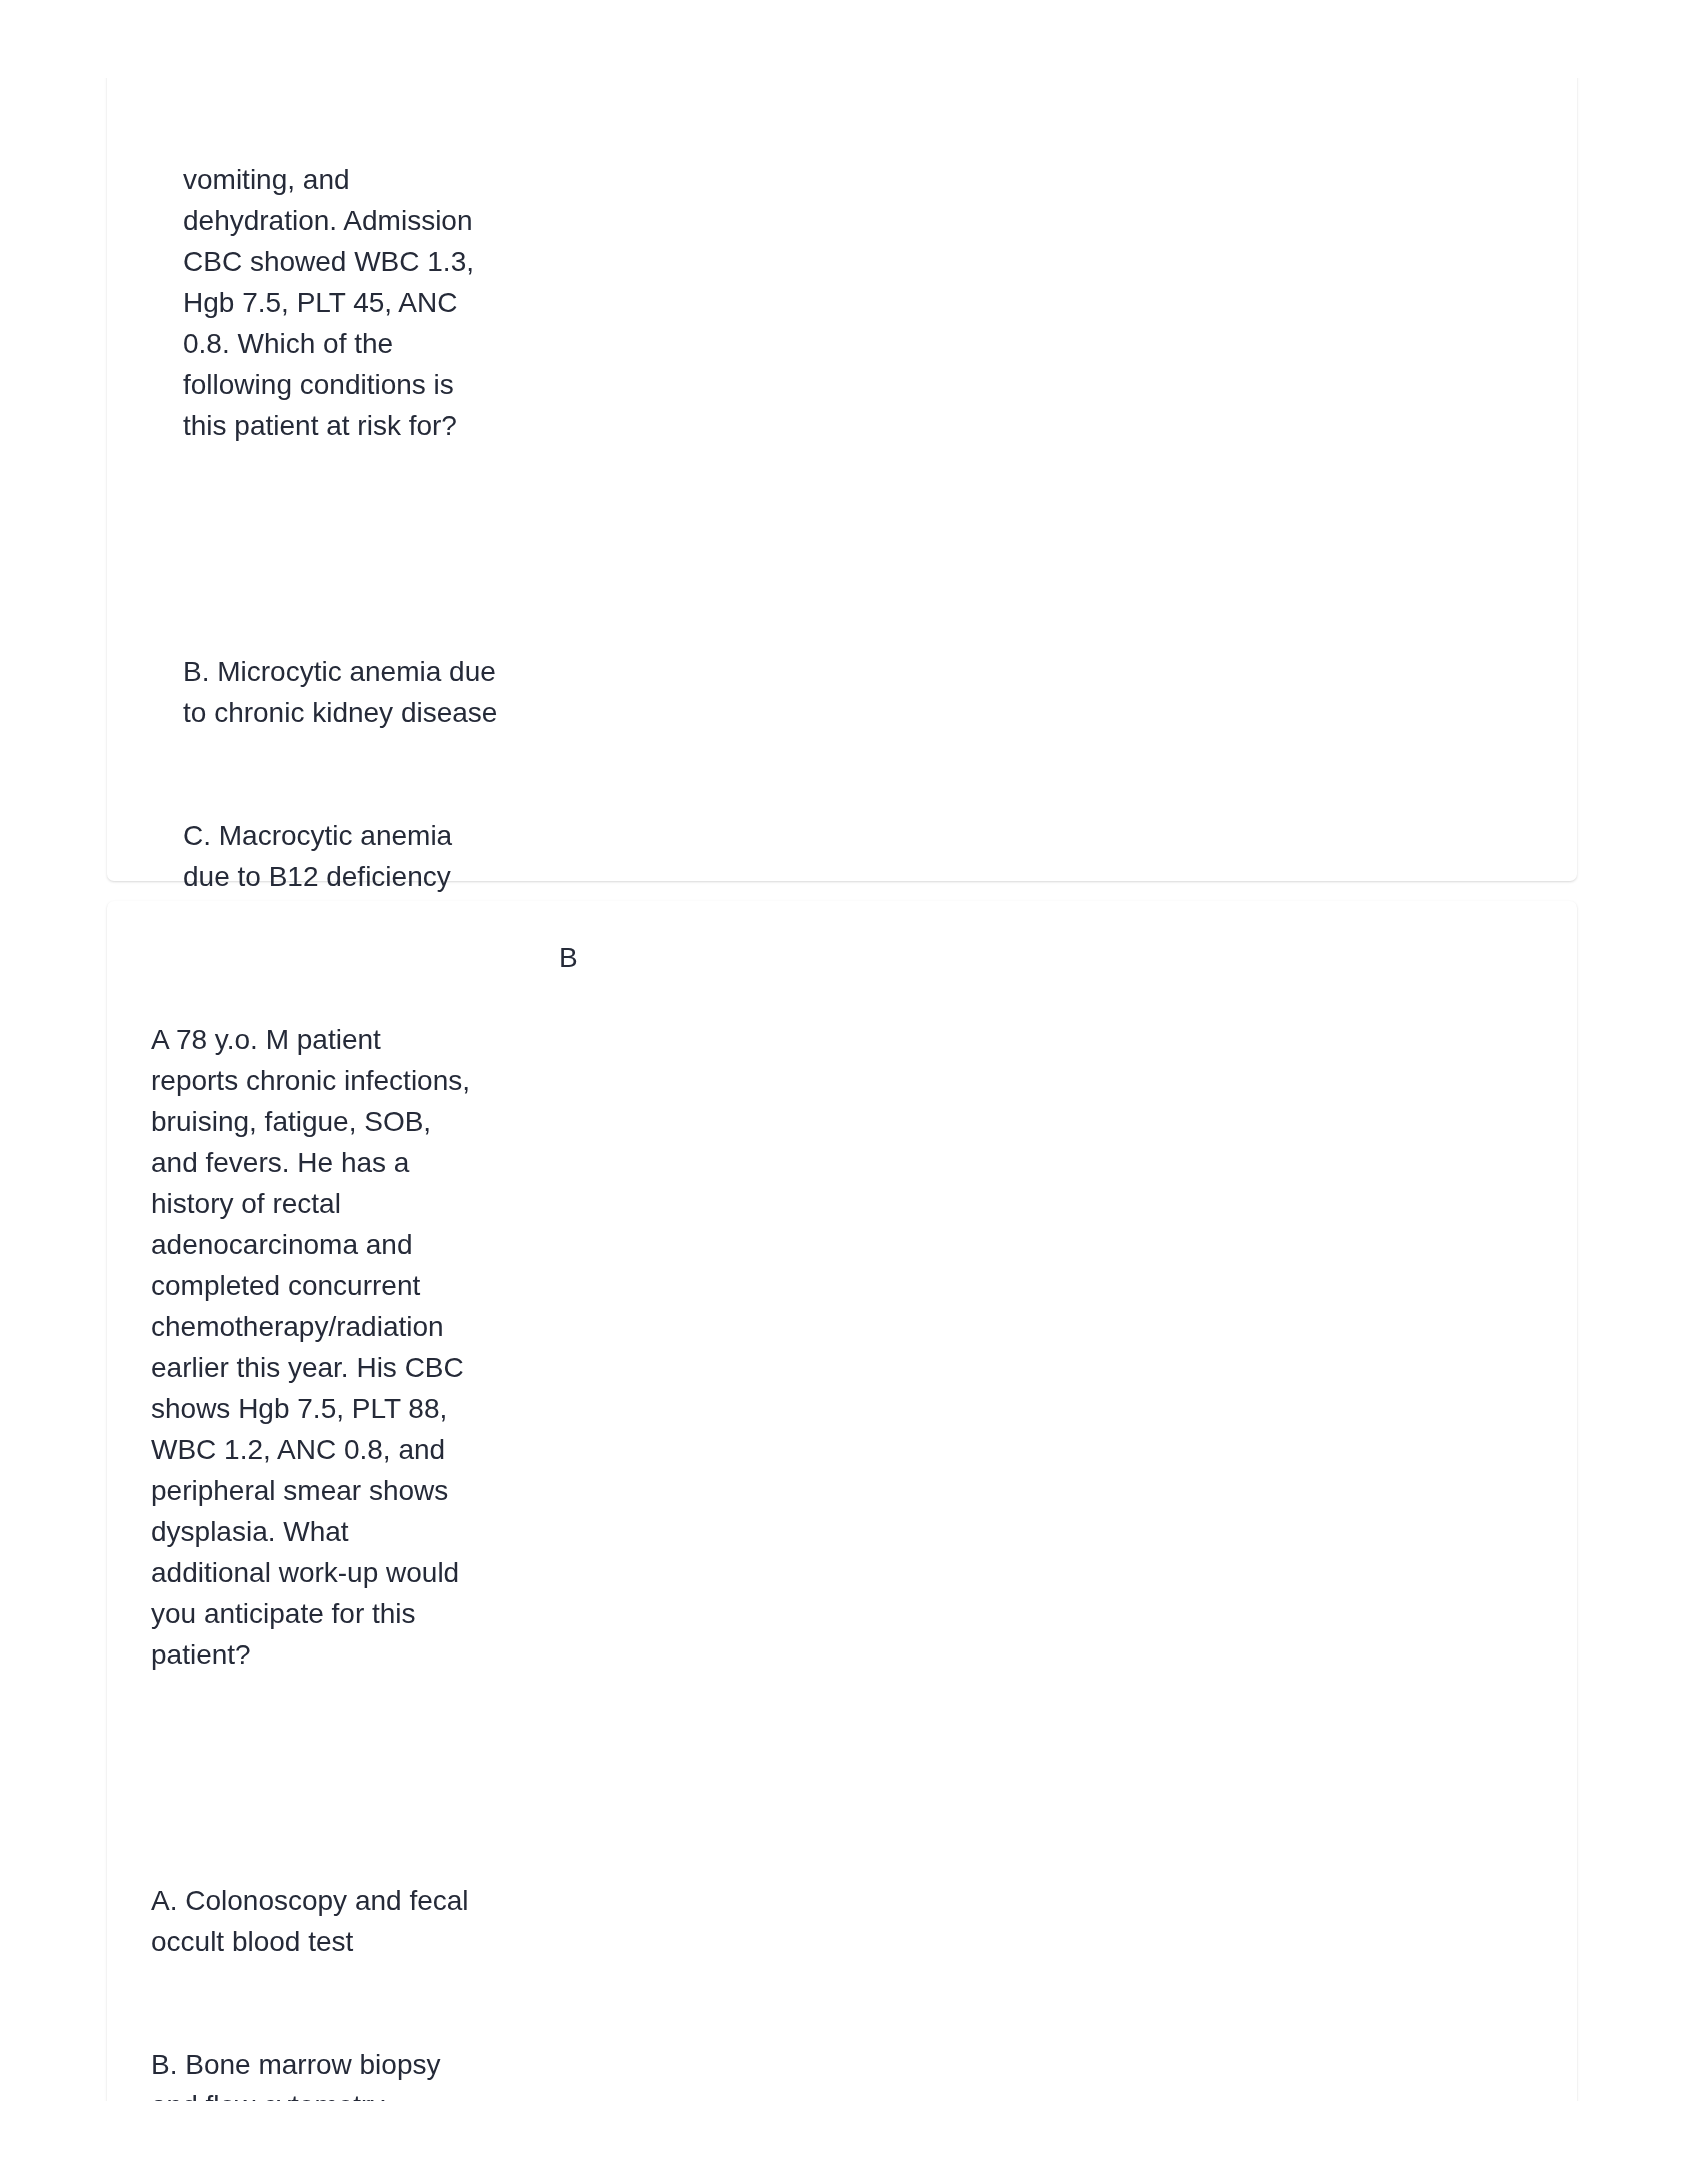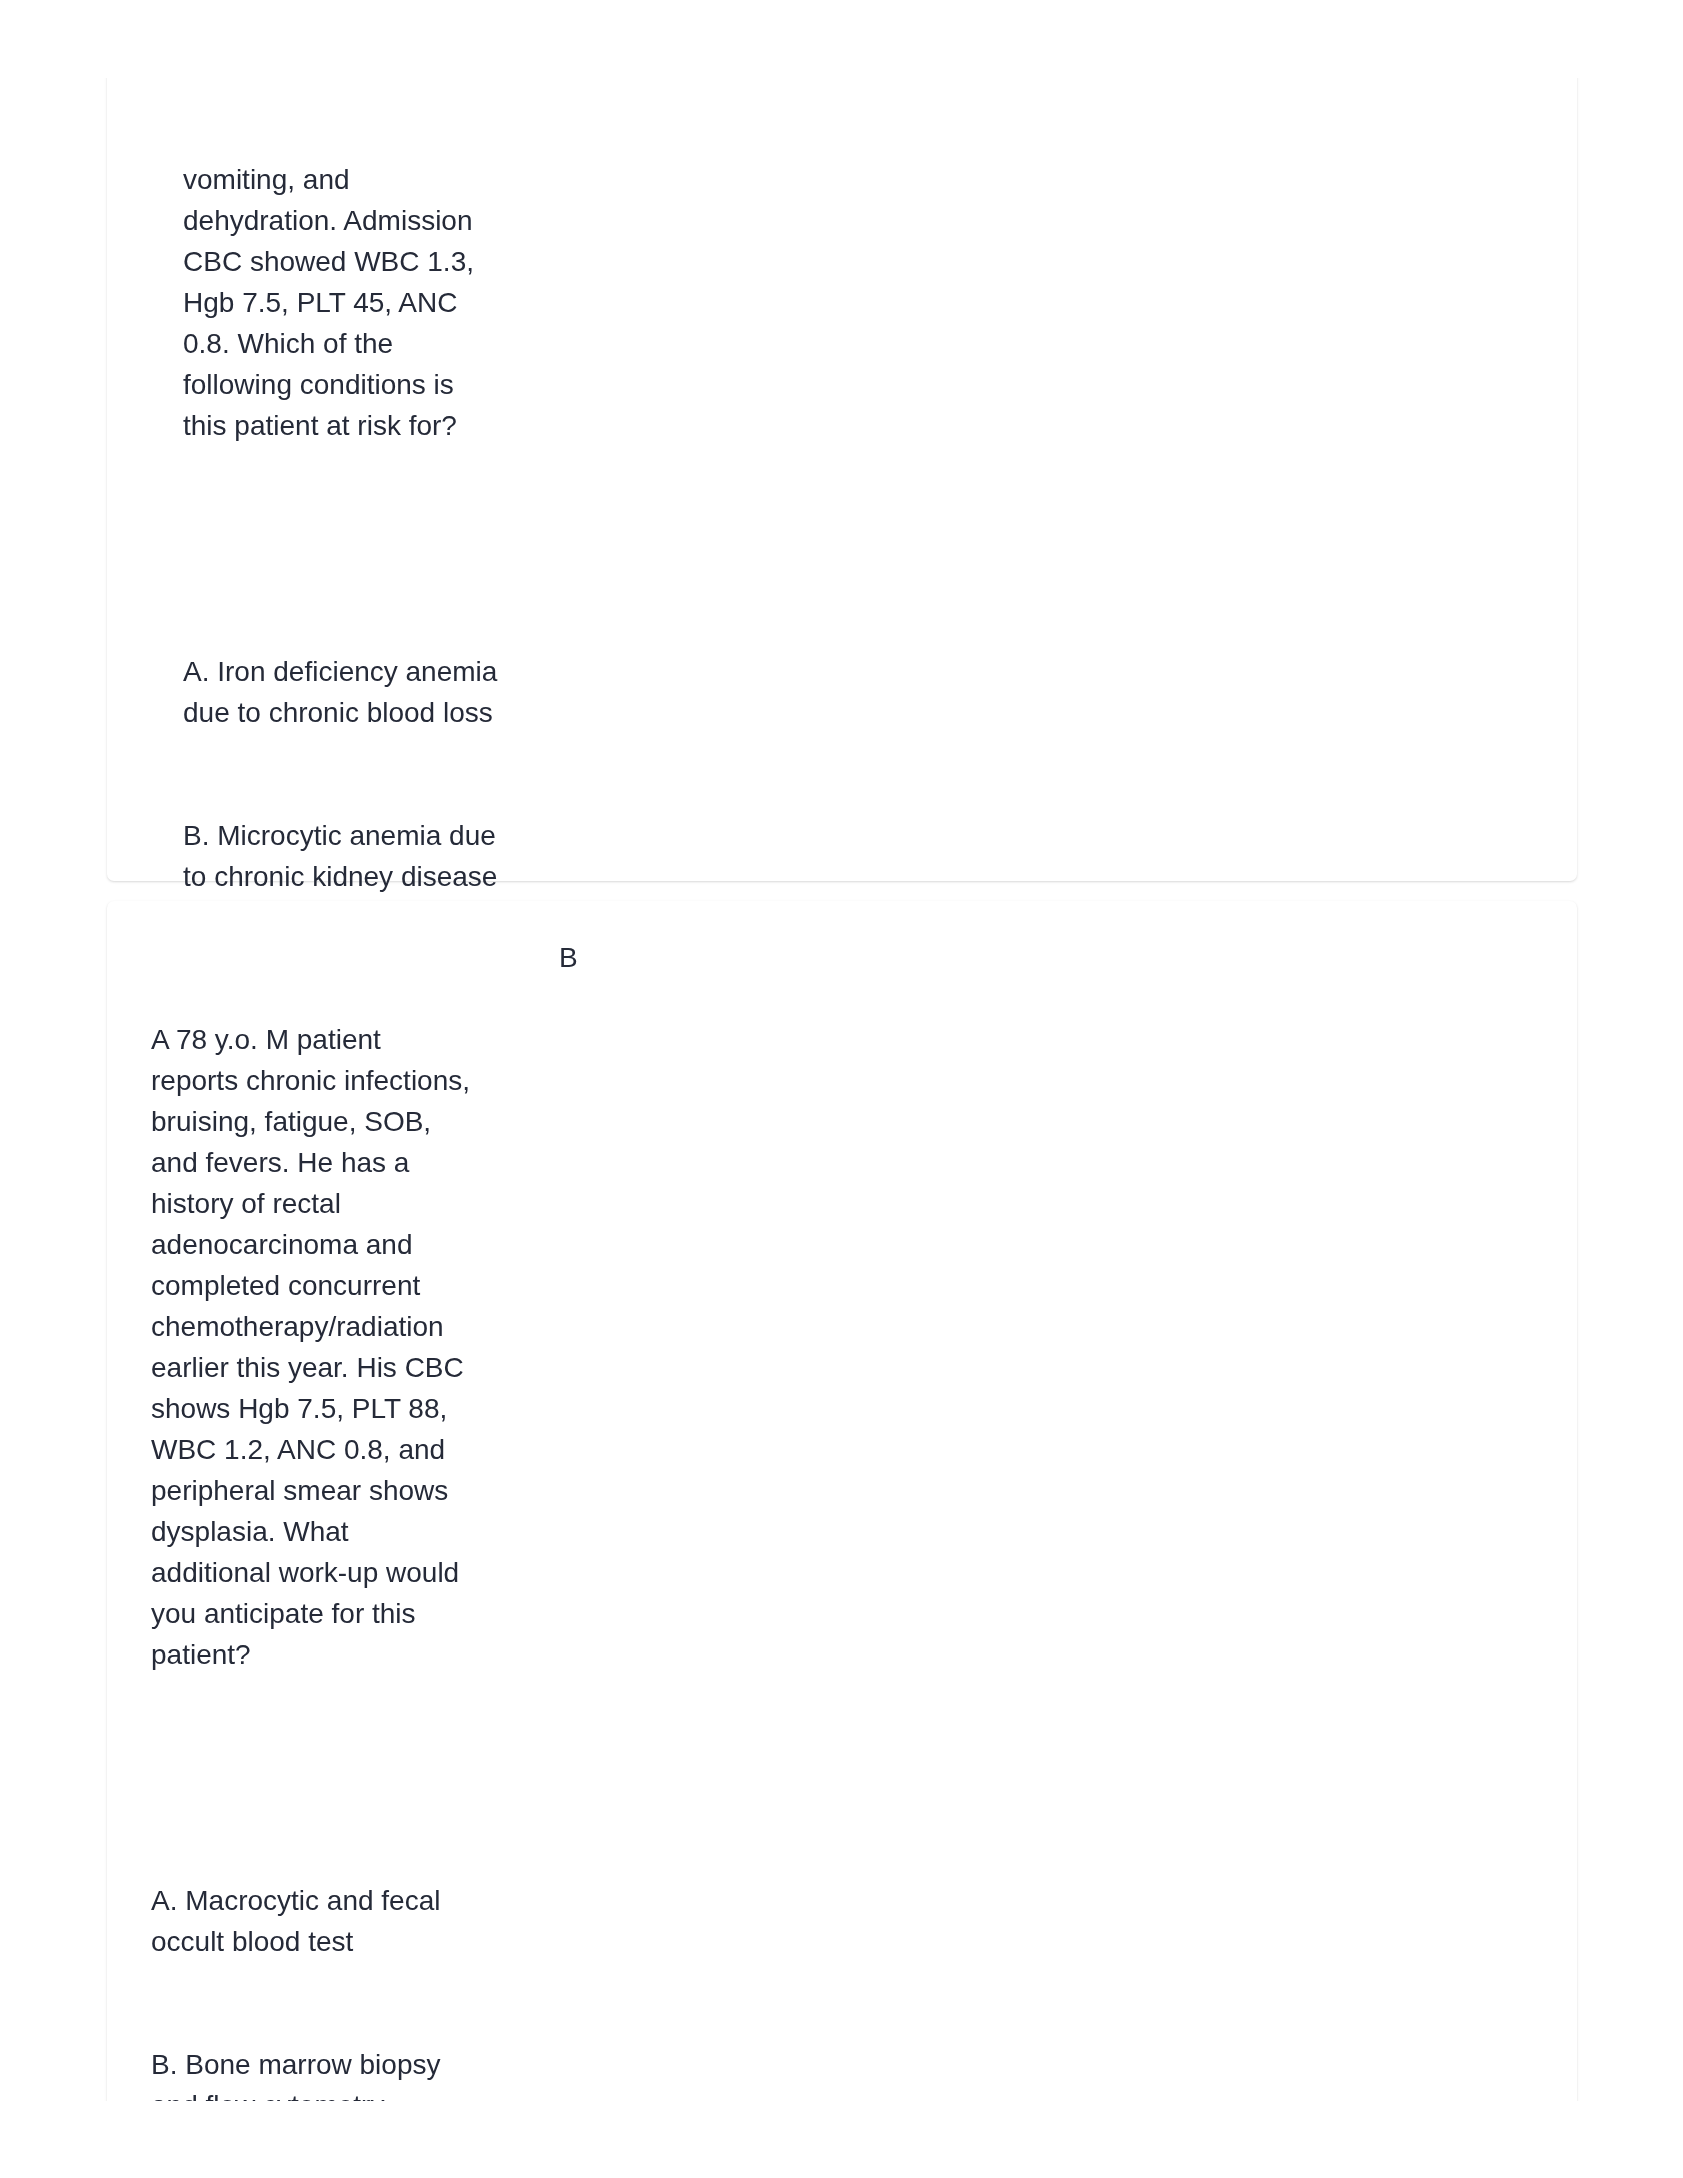--- a/index.html
+++ b/index.html
@@ -77,38 +77,37 @@
 </head>
 <body>
 
 <div class="page-clip">
 
   <div class="card first">
     <div class="row">
       <div class="col-question">
         <span class="inner">vomiting, and dehydration. Admission CBC showed WBC 1.3, Hgb 7.5, PLT 45, ANC 0.8. Which of the following conditions is this patient at risk for?</span>
         <div class="options">
-          <span class="option">A. Iron deficiency anemia due to chronic blood loss</span>
           <span class="option">B. Microcytic anemia due to chronic kidney disease</span>
           <span class="option">C. Macrocytic anemia due to B12 deficiency</span>
           <span class="option">D. Aplastic anemia due to bone marrow suppression</span>
         </div>
       </div>
       <div class="col-answer">
         <span></span>
       </div>
     </div>
   </div>
 
   <div class="card second">
     <div class="row">
       <div class="col-question">
         <span class="inner">A 78 y.o. M patient reports chronic infections, bruising, fatigue, SOB, and fevers. He has a history of rectal adenocarcinoma and completed concurrent chemotherapy/radiation earlier this year. His CBC shows Hgb 7.5, PLT 88, WBC 1.2, ANC 0.8, and peripheral smear shows dysplasia. What additional work-up would you anticipate for this patient?</span>
         <div class="options">
-          <span class="option">A. Macrocytic and fecal occult blood test</span>
+          <span class="option">A. Colonoscopy and fecal occult blood test</span>
           <span class="option">B. Bone marrow biopsy and flow cytometry</span>
           
           
         </div>
       </div>
       <div class="col-answer">
         <span>B</span>
       </div>
     </div>
   </div>

